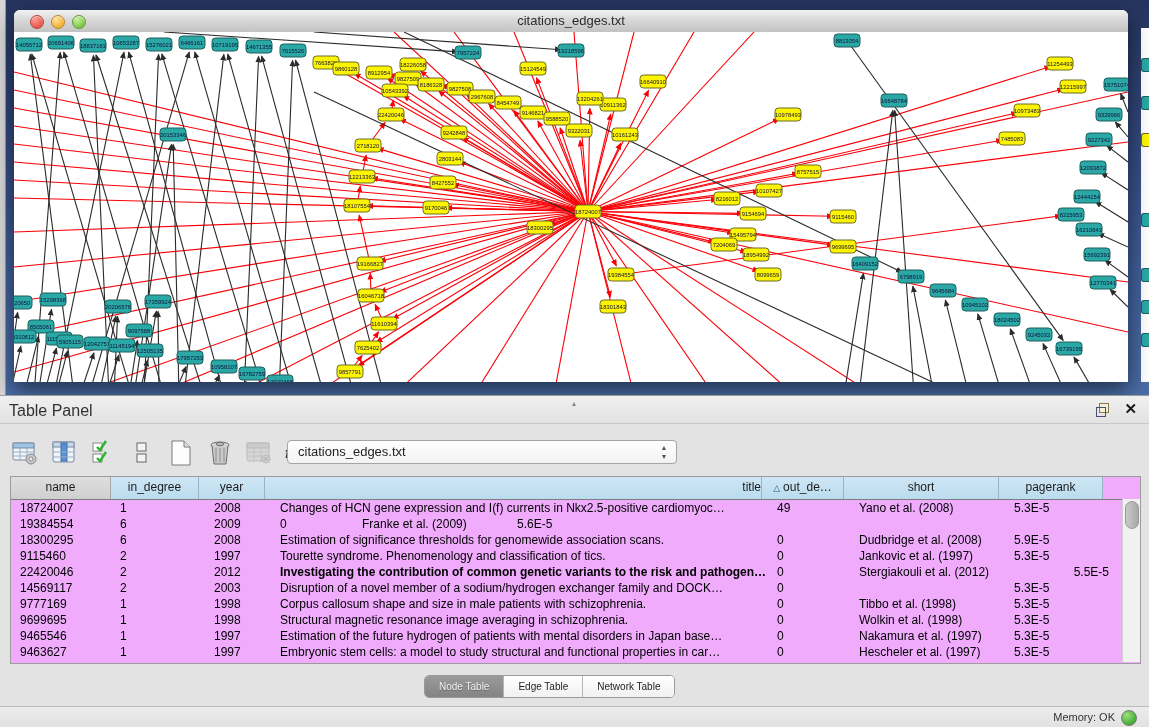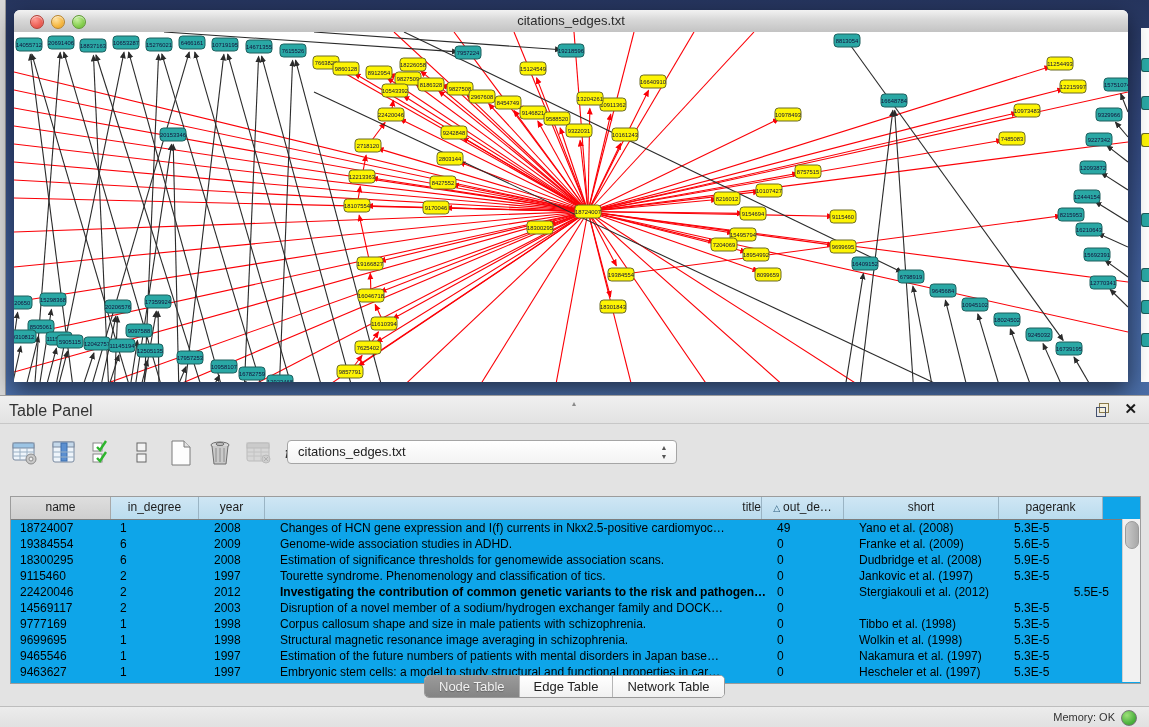--- a/index.html
+++ b/index.html
@@ -32,35 +32,35 @@
   #float-icon .sq1{position:absolute;left:3px;top:0;width:8px;height:8px;border:1px solid #8a7a4a;background:#f5f0dc;}
   #float-icon .sq2{position:absolute;left:0;top:4px;width:8px;height:8px;border:1px solid #43506e;background:transparent;}
   #close-icon{position:absolute;right:12px;top:4px;font-size:15px;font-weight:bold;color:#1a1a1a;line-height:18px;}
 
   #toolbar{position:absolute;left:10px;top:40px;height:34px;display:flex;align-items:center;gap:9px;}
   .tool-btn{width:30px;height:30px;display:flex;align-items:center;justify-content:center;}
   #combo{position:absolute;left:287px;top:44px;width:390px;height:24px;background:linear-gradient(180deg,#ffffff,#f3f3f3);
     border:1px solid #a5a5a5;border-radius:4px;font-size:13px;color:#222;line-height:22px;padding-left:10px;box-sizing:border-box;}
   #combo .stepper{position:absolute;right:6px;top:2px;width:12px;height:18px;color:#555;font-size:7px;line-height:9px;text-align:center;}
 
-  #table-box{position:absolute;left:10px;top:100px;width:1129px;height:186px;background:#0ea5e9;border:1px solid #9c9c9c;overflow:hidden;}
+  #table-box{position:absolute;left:10px;top:80px;width:1129px;height:186px;background:#f0abfc;border:1px solid #9c9c9c;overflow:hidden;}
   #thead{display:flex;height:22px;border-bottom:1px solid #7d7d7d;}
   .th{box-sizing:border-box;border-right:1px solid #9ab4c4;background:linear-gradient(180deg,#cfe6f4,#badcee);
       font-size:12px;color:#1c1c1c;text-align:center;line-height:21px;overflow:hidden;white-space:nowrap;}
   .th.gray{background:linear-gradient(180deg,#dedede,#cfcfcf);border-right:1px solid #a8a8a8;}
   .sort-glyph{display:inline-block;margin-right:3px;font-size:9px;color:#2a5a7a;}
   #tbody{position:relative;}
   .tr{display:flex;height:16px;}
   .td{box-sizing:border-box;font-size:12px;color:#000;line-height:16px;padding-left:9px;
       overflow:hidden;white-space:nowrap;}
   #vscroll{position:absolute;right:0px;top:22px;width:17px;height:163px;background:#f1f1f1;border-left:1px solid #d0d0d0;}
   #vthumb{position:absolute;left:2px;top:2px;width:12px;height:26px;background:linear-gradient(90deg,#c9c9c9,#a8a8a8);border-radius:7px;border:1px solid #9a9a9a;}
 
   #seg-control{position:absolute;left:424px;top:279px;height:21px;display:flex;border:1px solid #9a9a9a;border-radius:5px;overflow:hidden;background:#fff;}
-  .seg{font-size:13px;line-height:21px;text-align:center;color:#222;background:linear-gradient(180deg,#ffffff,#f1f1f1);border-right:1px solid #b5b5b5;padding:0 14px;}
+  .seg{font-size:10px;line-height:21px;text-align:center;color:#222;background:linear-gradient(180deg,#ffffff,#f1f1f1);border-right:1px solid #b5b5b5;padding:0 14px;}
   .seg:last-child{border-right:none;}
   .seg.active{background:linear-gradient(180deg,#9a9a9a,#848484);color:#f2f2f2;text-shadow:0 1px 1px rgba(0,0,0,.3);}
 
   #statusbar{position:absolute;left:0;top:310px;width:1149px;height:22px;border-top:1px solid #bdbdbd;background:linear-gradient(180deg,#ececec,#e0e0e0);}
   #mem-label{position:absolute;right:34px;top:4px;font-size:11px;color:#333;}
   #mem-dot{position:absolute;right:12px;top:3px;width:14px;height:14px;border-radius:50%;
     background:radial-gradient(circle at 35% 30%,#9fe07a,#49b13c 65%,#3a9a30);border:1px solid #777;}
 
   svg text{font-family:"Liberation Sans",sans-serif;}
 </style>
@@ -745,21 +745,20 @@
             <div class="td" style="width: 66px;">2008</div>
             <div class="td" style="width: 497px;">Changes of HCN gene expression and I(f) currents in Nkx2.5-positive cardiomyoc…</div>
             <div class="td" style="width: 82px;">49</div>
             <div class="td" style="width: 155px;">Yano et al. (2008)</div>
             <div class="td" style="width: 104px;">5.3E-5</div>
           </div>
           <div class="tr">
             <div class="td" style="width: 100px;">19384554</div>
             <div class="td" style="width: 94px;">6</div>
             <div class="td" style="width: 66px;">2009</div>
-            <div class="td" style="width: 497px;">Genome-wide association studies in ADHD.</div>
             <div class="td" style="width: 82px;">0</div>
             <div class="td" style="width: 155px;">Franke et al. (2009)</div>
             <div class="td" style="width: 104px;">5.6E-5</div>
           </div>
           <div class="tr">
             <div class="td" style="width: 100px;">18300295</div>
             <div class="td" style="width: 94px;">6</div>
             <div class="td" style="width: 66px;">2008</div>
             <div class="td" style="width: 497px;">Estimation of significance thresholds for genomewide association scans.</div>
             <div class="td" style="width: 82px;">0</div>
@@ -808,21 +807,21 @@
             <div class="td" style="width: 66px;">1998</div>
             <div class="td" style="width: 497px;">Structural magnetic resonance image averaging in schizophrenia.</div>
             <div class="td" style="width: 82px;">0</div>
             <div class="td" style="width: 155px;">Wolkin et al. (1998)</div>
             <div class="td" style="width: 104px;">5.3E-5</div>
           </div>
           <div class="tr">
             <div class="td" style="width: 100px;">9465546</div>
             <div class="td" style="width: 94px;">1</div>
             <div class="td" style="width: 66px;">1997</div>
-            <div class="td" style="width: 497px;">Estimation of the future numbers of patients with mental disorders in Japan base…</div>
+            <div class="td" style="width: 497px;">Estimation of the future hydrogen of patients with mental disorders in Japan base…</div>
             <div class="td" style="width: 82px;">0</div>
             <div class="td" style="width: 155px;">Nakamura et al. (1997)</div>
             <div class="td" style="width: 104px;">5.3E-5</div>
           </div>
           <div class="tr">
             <div class="td" style="width: 100px;">9463627</div>
             <div class="td" style="width: 94px;">1</div>
             <div class="td" style="width: 66px;">1997</div>
             <div class="td" style="width: 497px;">Embryonic stem cells: a model to study structural and functional properties in car…</div>
             <div class="td" style="width: 82px;">0</div>

